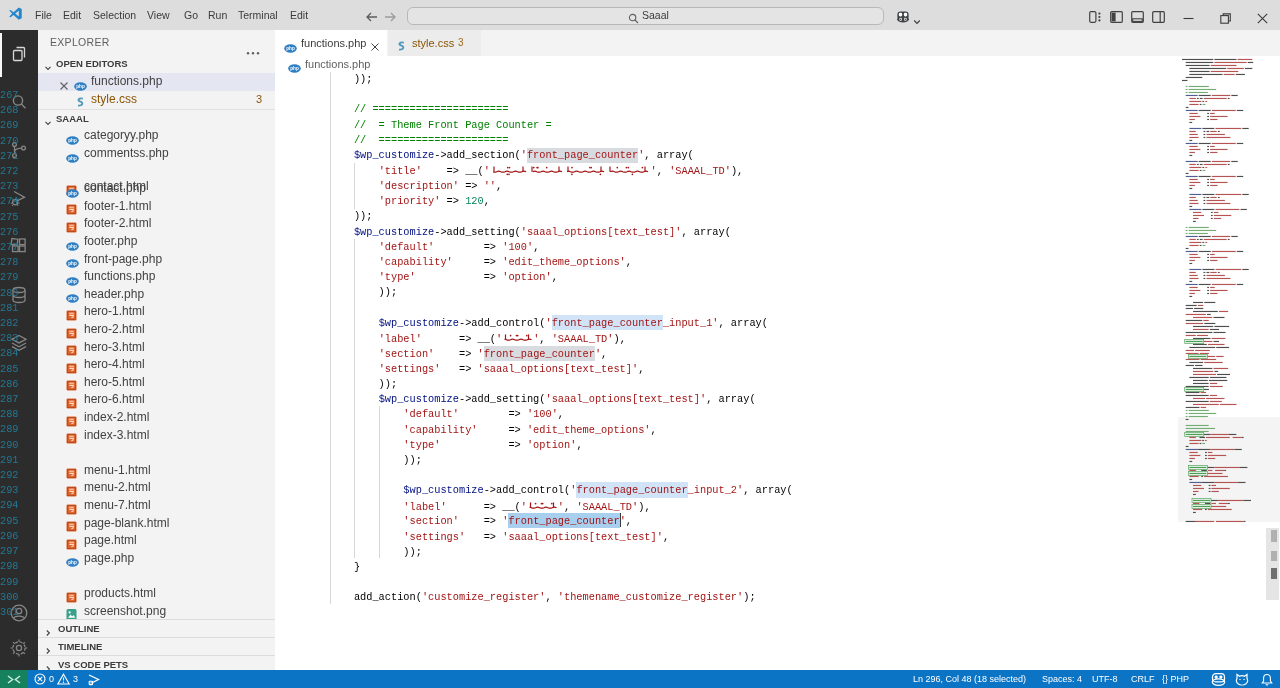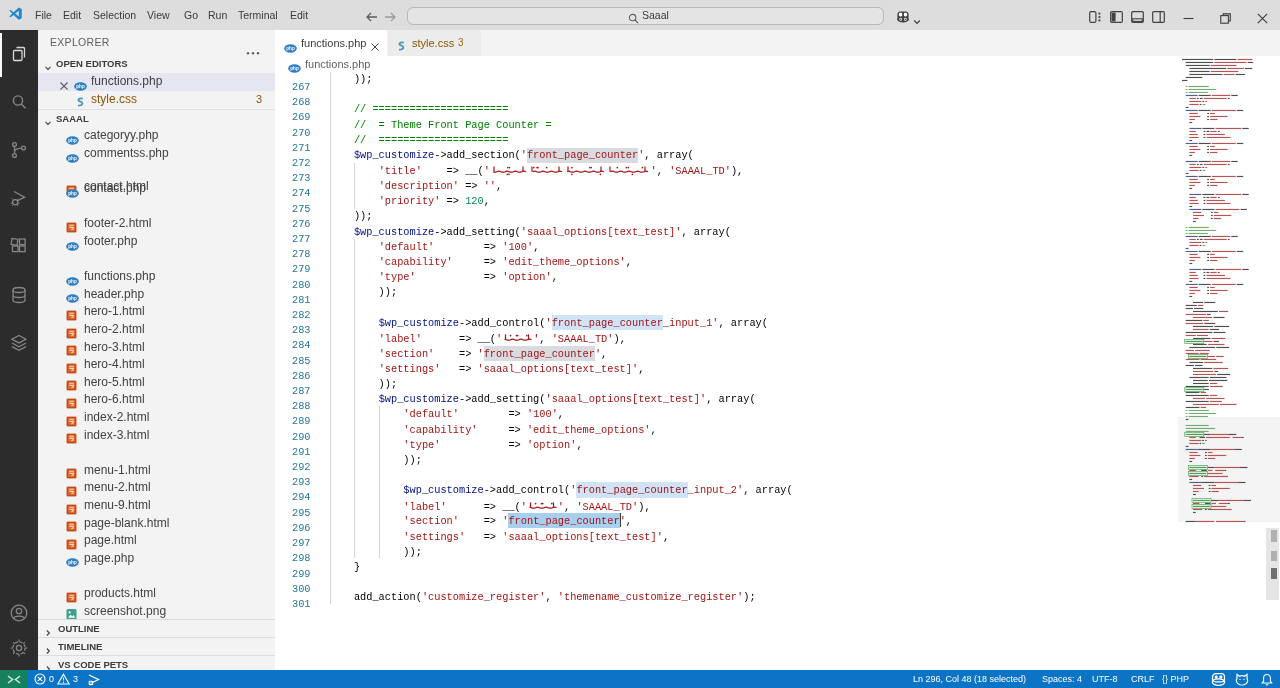--- a/index.html
+++ b/index.html
@@ -7,21 +7,21 @@
 #activity{position:absolute;left:0;top:30px;width:38px;height:640px;background:#2c2c2c}
 .aicon{position:absolute;left:8px;width:22px;height:22px}
 #sidebar{position:absolute;left:38px;top:30px;width:237px;height:640px;background:#f3f3f3;overflow:hidden}
 .shead{position:absolute;left:0;width:237px;height:18px;font-size:9.5px;font-weight:bold;color:#3b3b3b;line-height:18px}
 .frow{position:absolute;left:0;width:237px;height:17.8px;line-height:17.8px}
 .fic{position:absolute;left:28px;top:3.5px}
 .fname{position:absolute;left:46px;font-size:12px;color:#424242;white-space:nowrap}
 #tabsbar{position:absolute;left:275px;top:30px;width:1005px;height:26px;background:#f3f3f3}
 #breadcrumb{position:absolute;left:275px;top:56px;width:1005px;height:16px;background:#fff}
 pre{font-family:"Liberation Mono",monospace;font-size:10.3px;line-height:15.2px;white-space:pre}
-#nums{position:absolute;left:0;top:80px;width:310.5px;text-align:right;color:#237893}
+#nums{position:absolute;left:0;top:88px;width:310.5px;color:#237893}
 #codetext{position:absolute;left:329.2px;top:72px;color:#000}
 .tP{color:#000}.tS{color:#a31515}.tV{color:#001080}.tN{color:#098658}.tC{color:#008000}
 .ig{position:absolute;width:1px;background:#d6d6d6}
 #statusbar{position:absolute;left:0;top:670px;width:1280px;height:18px;background:#0b74c4;color:#fff;font-size:9px}
 .st{position:absolute;top:0;height:18px;line-height:18px;white-space:nowrap}
 .hdrch{position:absolute;left:6px;top:5px}
 </style></head><body>
 
 <div id="titlebar">
  <div style="position:absolute;left:8px;top:7px"><svg width="15" height="15" viewBox="0 0 24 24">
@@ -196,35 +196,50 @@
         </svg></span>
       <span class="fname">contact.html</span>
     </div>
     <div class="frow" style="top:150.2px">
       <span class="fic"><svg width="13" height="9" viewBox="0 0 13 9">
           <ellipse cx="6.5" cy="4.5" rx="6.3" ry="4.2" fill="#2f7fc4"></ellipse>
           <text x="6.5" y="6.3" font-family="Liberation Sans" font-size="4.6" font-weight="bold" fill="#fff" text-anchor="middle">php</text>
         </svg></span>
       <span class="fname">contact.php</span>
     </div>
+    <div class="frow" style="top:167.8px">
+      <span class="fic"><svg width="11" height="11" viewBox="0 0 11 11">
+          <rect x="0.5" y="0.5" width="10" height="10" rx="1.2" fill="#e0662e"></rect>
+          <rect x="1.6" y="1.6" width="7.8" height="7.8" fill="none" stroke="#b44c1e" stroke-width="1"></rect>
+          <path d="M3.2,3.3 H7.8 M3.4,5.4 H7.4 L7,7.2 L5.4,7.8" stroke="#ffd9c2" stroke-width="1.1" fill="none"></path>
+        </svg></span>
+      <span class="fname">footer-1.html</span>
+    </div>
     <div class="frow" style="top:185.4px">
       <span class="fic"><svg width="11" height="11" viewBox="0 0 11 11">
           <rect x="0.5" y="0.5" width="10" height="10" rx="1.2" fill="#e0662e"></rect>
           <rect x="1.6" y="1.6" width="7.8" height="7.8" fill="none" stroke="#b44c1e" stroke-width="1"></rect>
           <path d="M3.2,3.3 H7.8 M3.4,5.4 H7.4 L7,7.2 L5.4,7.8" stroke="#ffd9c2" stroke-width="1.1" fill="none"></path>
         </svg></span>
       <span class="fname">footer-2.html</span>
     </div>
     <div class="frow" style="top:203.0px">
       <span class="fic"><svg width="13" height="9" viewBox="0 0 13 9">
           <ellipse cx="6.5" cy="4.5" rx="6.3" ry="4.2" fill="#2f7fc4"></ellipse>
           <text x="6.5" y="6.3" font-family="Liberation Sans" font-size="4.6" font-weight="bold" fill="#fff" text-anchor="middle">php</text>
         </svg></span>
       <span class="fname">footer.php</span>
     </div>
+    <div class="frow" style="top:220.6px">
+      <span class="fic"><svg width="13" height="9" viewBox="0 0 13 9">
+          <ellipse cx="6.5" cy="4.5" rx="6.3" ry="4.2" fill="#2f7fc4"></ellipse>
+          <text x="6.5" y="6.3" font-family="Liberation Sans" font-size="4.6" font-weight="bold" fill="#fff" text-anchor="middle">php</text>
+        </svg></span>
+      <span class="fname">front-page.php</span>
+    </div>
     <div class="frow" style="top:238.2px">
       <span class="fic"><svg width="13" height="9" viewBox="0 0 13 9">
           <ellipse cx="6.5" cy="4.5" rx="6.3" ry="4.2" fill="#2f7fc4"></ellipse>
           <text x="6.5" y="6.3" font-family="Liberation Sans" font-size="4.6" font-weight="bold" fill="#fff" text-anchor="middle">php</text>
         </svg></span>
       <span class="fname">functions.php</span>
     </div>
     <div class="frow" style="top:255.8px">
       <span class="fic"><svg width="13" height="9" viewBox="0 0 13 9">
           <ellipse cx="6.5" cy="4.5" rx="6.3" ry="4.2" fill="#2f7fc4"></ellipse>
@@ -311,21 +326,21 @@
           <path d="M3.2,3.3 H7.8 M3.4,5.4 H7.4 L7,7.2 L5.4,7.8" stroke="#ffd9c2" stroke-width="1.1" fill="none"></path>
         </svg></span>
       <span class="fname">menu-2.html</span>
     </div>
     <div class="frow" style="top:467.0px">
       <span class="fic"><svg width="11" height="11" viewBox="0 0 11 11">
           <rect x="0.5" y="0.5" width="10" height="10" rx="1.2" fill="#e0662e"></rect>
           <rect x="1.6" y="1.6" width="7.8" height="7.8" fill="none" stroke="#b44c1e" stroke-width="1"></rect>
           <path d="M3.2,3.3 H7.8 M3.4,5.4 H7.4 L7,7.2 L5.4,7.8" stroke="#ffd9c2" stroke-width="1.1" fill="none"></path>
         </svg></span>
-      <span class="fname">menu-9.html</span>
+      <span class="fname">menu-7.html</span>
     </div>
     <div class="frow" style="top:484.6px">
       <span class="fic"><svg width="11" height="11" viewBox="0 0 11 11">
           <rect x="0.5" y="0.5" width="10" height="10" rx="1.2" fill="#e0662e"></rect>
           <rect x="1.6" y="1.6" width="7.8" height="7.8" fill="none" stroke="#b44c1e" stroke-width="1"></rect>
           <path d="M3.2,3.3 H7.8 M3.4,5.4 H7.4 L7,7.2 L5.4,7.8" stroke="#ffd9c2" stroke-width="1.1" fill="none"></path>
         </svg></span>
       <span class="fname">page-blank.html</span>
     </div>
     <div class="frow" style="top:502.2px">

